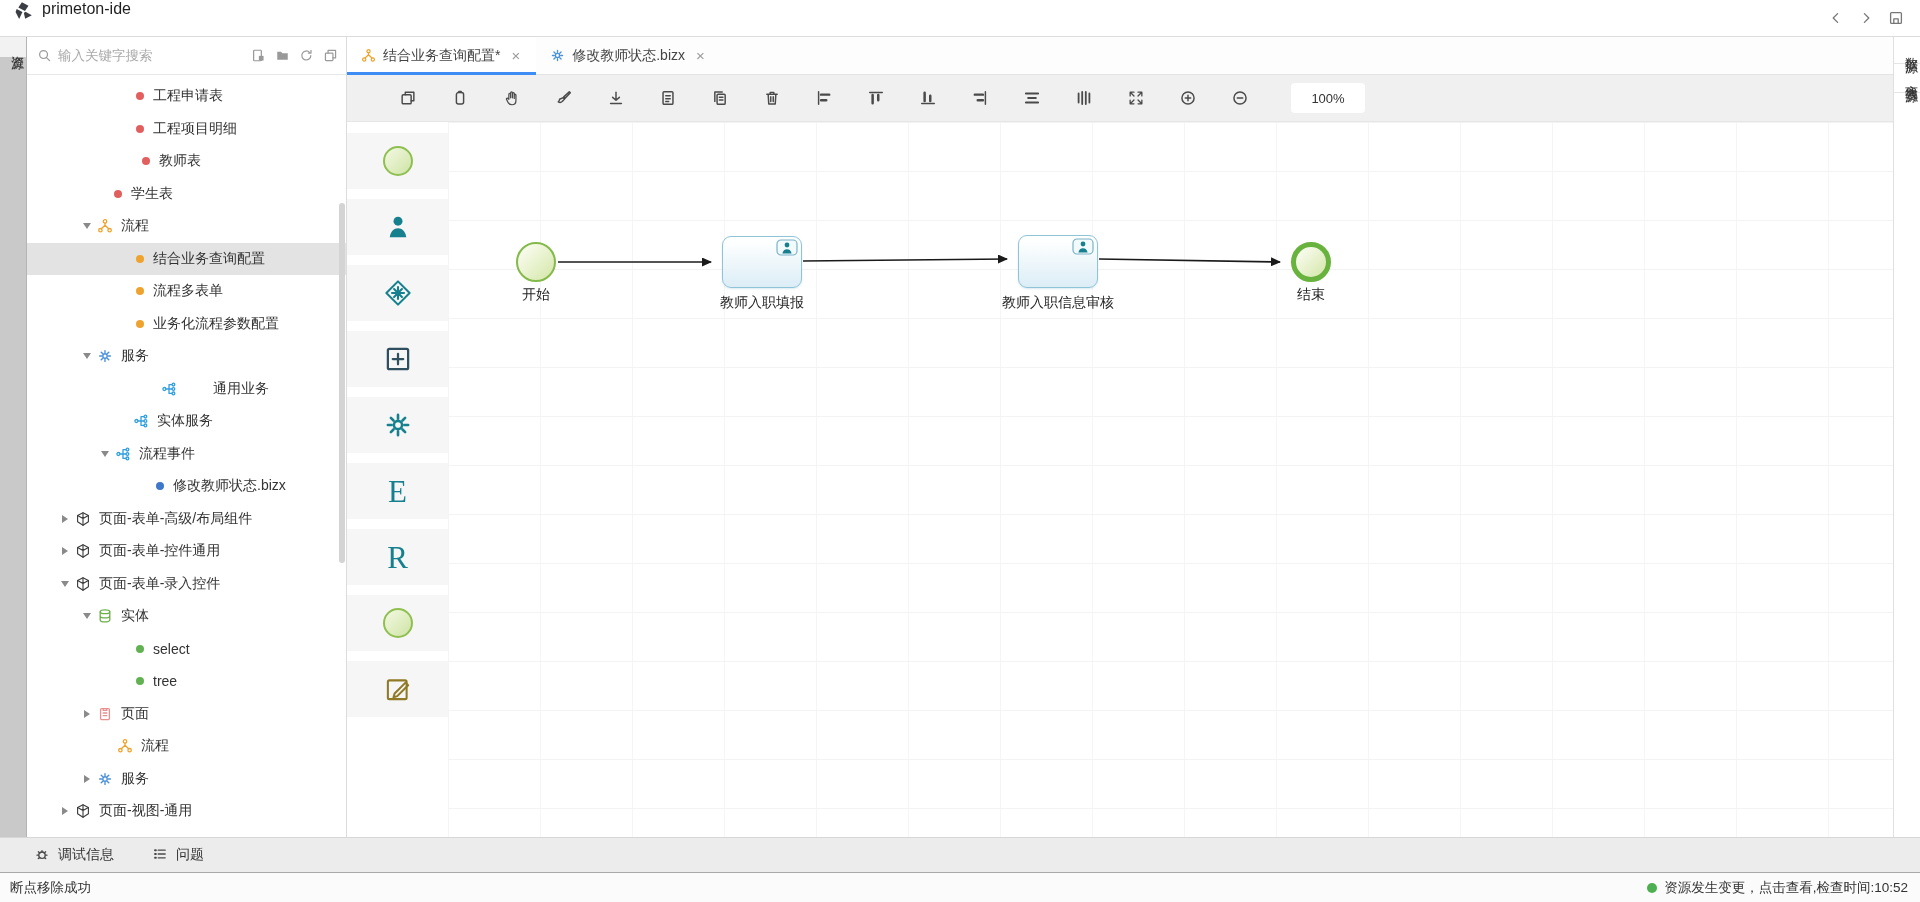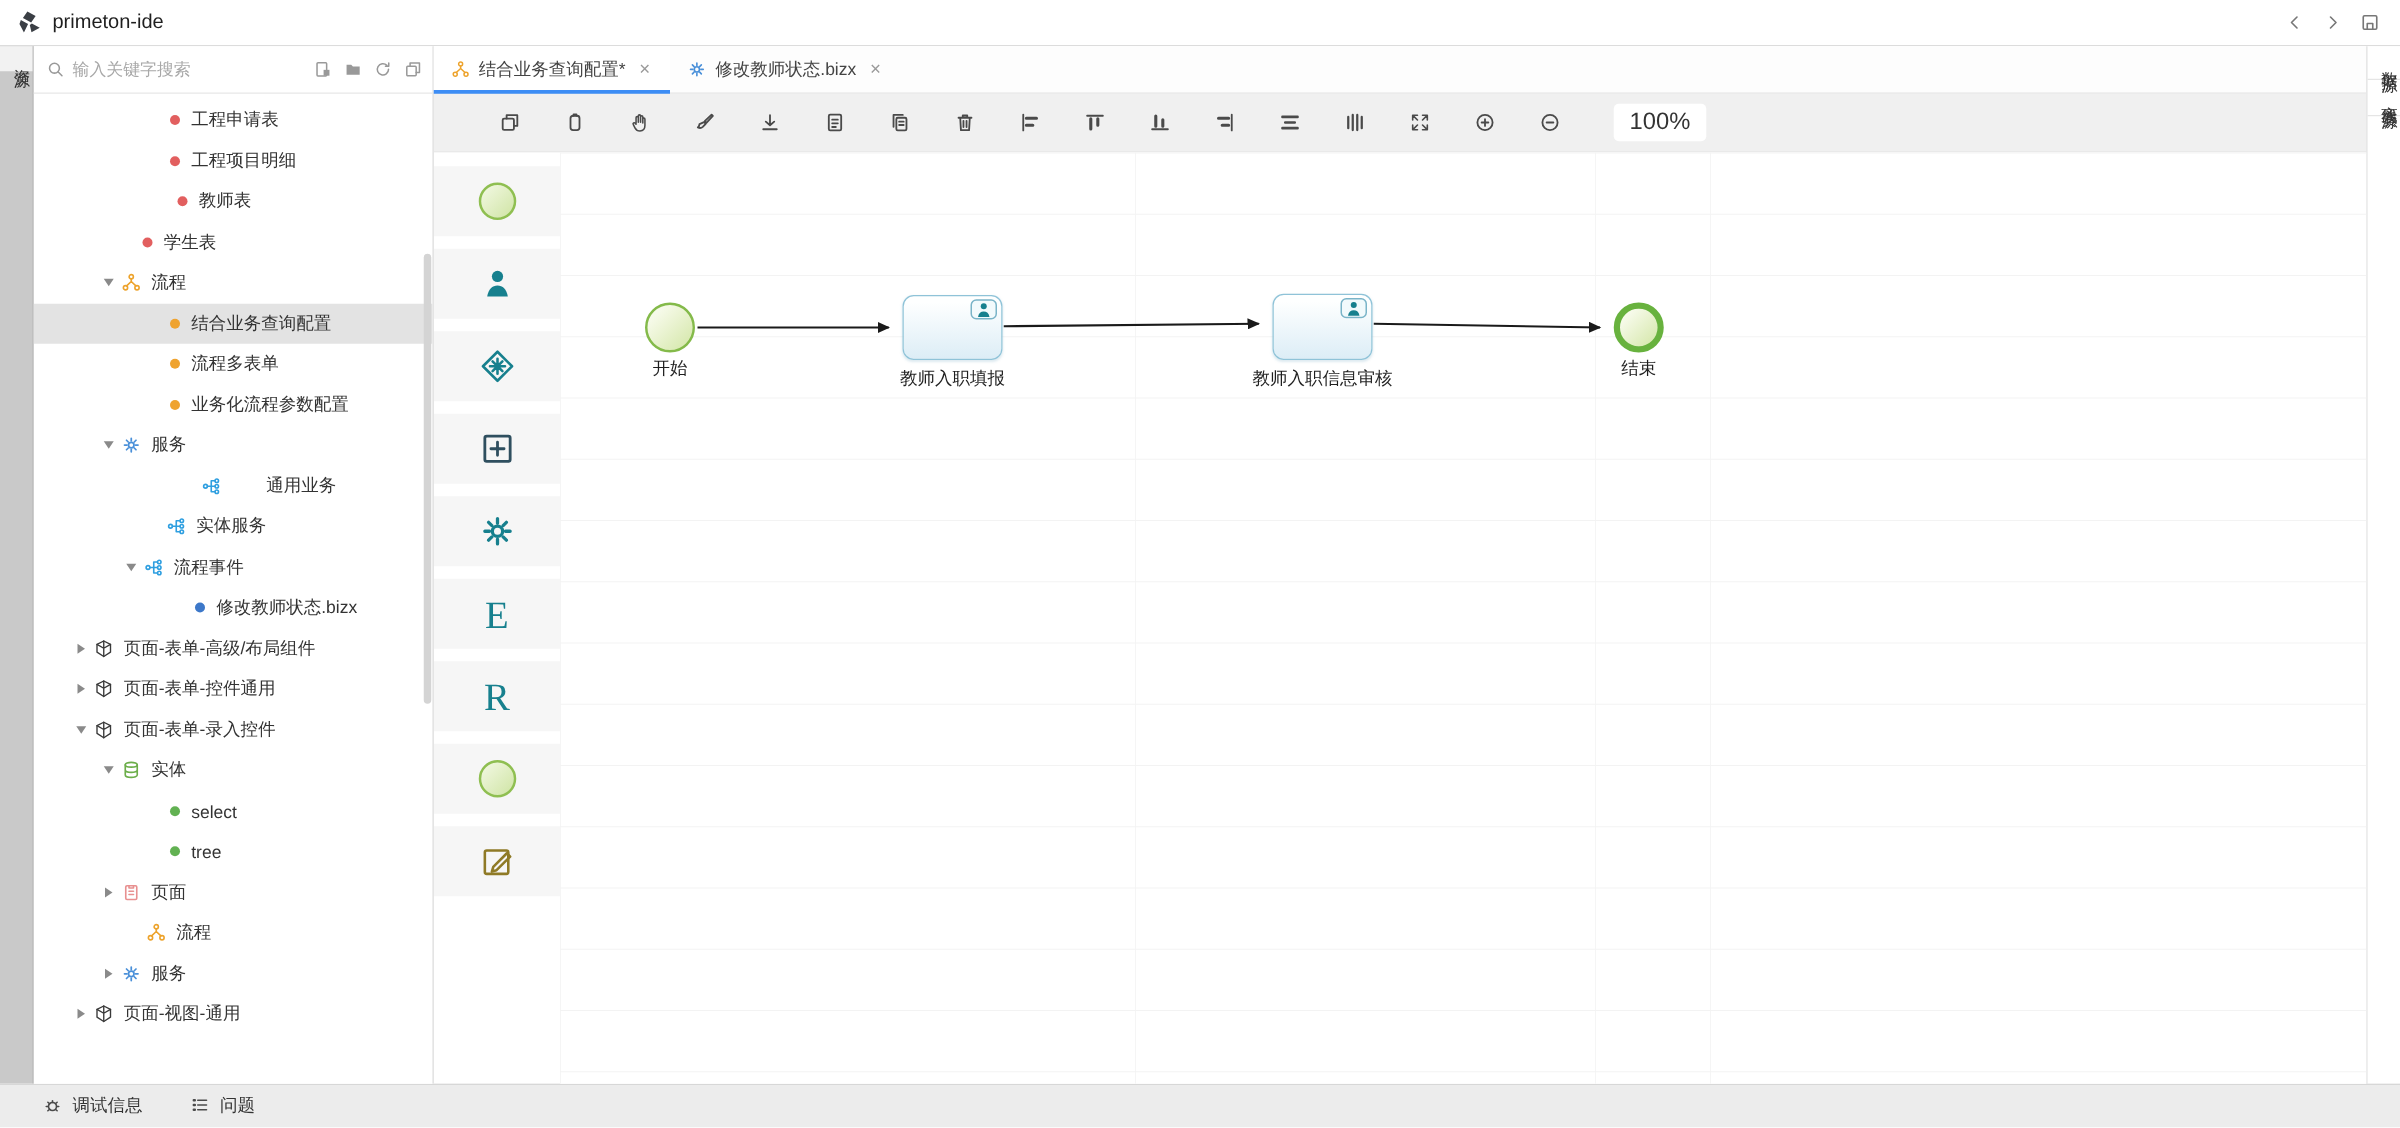--- a/index.html
+++ b/index.html
@@ -1,21 +1,21 @@
 <!DOCTYPE html>
 <html><head>
 <meta charset="utf-8">
 <style>
   * { margin:0; padding:0; box-sizing:border-box; }
   html,body { width:1920px; height:902px; overflow:hidden; }
   body { font-family:"Liberation Sans","DejaVu Sans",sans-serif; color:#333; background:#fff; }
   .app { width:1920px; height:902px; display:flex; flex-direction:column; }
 
   
-  .titlebar { height:37px; display:flex; align-items:center; border-bottom:1px solid #dcdcdc; background:#fff; flex:0 0 auto; }
+  .titlebar { height:37px; display:flex; border-bottom:1px solid #dcdcdc; background:#fff; flex:0 0 auto; }
   .logo { width:22px; height:22px; margin-left:12px; color:#3b3f45; }
   .apptitle { font-size:16px; margin-left:8px; color:#1f1f1f; }
   .tb-right { margin-left:auto; display:flex; align-items:center; gap:14px; padding-right:16px; color:#777; }
   .tb-right .ic { width:16px; height:16px; }
 
   .ic { display:inline-flex; align-items:center; justify-content:center; }
   .ic svg { width:100%; height:100%; }
 
   
   .mid { flex:1 1 auto; display:flex; min-height:0; }
@@ -50,21 +50,21 @@
   .tabsrow { height:38px; flex:0 0 auto; display:flex; align-items:stretch; border-bottom:1px solid #e3e3e3; background:#fdfdfd; }
   .etab { display:flex; align-items:center; gap:7px; padding:0 16px 0 14px; font-size:14px; color:#444; cursor:pointer; position:relative; }
   .etab .ic { width:15px; height:15px; }
   .etab .close { color:#9a9a9a; font-size:15px; margin-left:4px; }
   .etab.active { background:#fff; }
   .etab.active::after { content:""; position:absolute; left:0; right:0; bottom:-1px; height:3px; background:#3d8df5; }
 
   .tbar { height:47px; flex:0 0 auto; background:#f0f0f0; display:flex; align-items:center; padding-left:52px; gap:34px; border-bottom:1px solid #e6e6e6; }
   .tbtn { width:18px; height:18px; color:#4a4a4a; cursor:pointer; flex:0 0 auto; }
   .zoombox { background:#fff; border-radius:4px; width:74px; height:30px; display:flex; align-items:center; justify-content:center;
-             font-size:19px; color:#333; margin-left:8px; }
+             font-size:13px; color:#333; margin-left:8px; }
 
   .ebody { flex:1; display:flex; min-height:0; }
   .palette { width:101px; flex:0 0 auto; background:#fff; padding-top:11px; display:flex; flex-direction:column; gap:10px; align-items:stretch; }
   .pitem { height:56px; background:#f6f6f6; display:flex; align-items:center; justify-content:center; cursor:pointer; }
   .pitem .ic { width:30px; height:30px; }
   .pcircle { width:30px; height:30px; border-radius:50%; border:2px solid #8fbf51; background:linear-gradient(135deg,#f3f9e4,#cfe4a4); }
   .pletter { font-family:"Liberation Serif","DejaVu Serif",serif; font-size:31px; color:#17808e; line-height:1; }
 
   .canvas { flex:1; position:relative; overflow:hidden; background:#fff;
     background-image: linear-gradient(#f3f3f3 1px, transparent 1px), linear-gradient(90deg,#f5f5f5 1px, transparent 1px);
@@ -601,13 +601,20 @@
         <span class="ic">
           <svg viewBox="0 0 16 16" fill="none" stroke="currentColor" stroke-width="1.3" stroke-linecap="round" stroke-linejoin="round">
             <path d="M6.2 4.2h7M6.2 8h7M6.2 11.8h7"></path>
             <path d="M3 4.2h.9M3 8h.9M3 11.8h.9" stroke-width="1.9"></path>
           </svg>
         </span>
         <span>问题</span>
       </div>
     </div>
 
+  <div class="sbar">
+    <span>断点移除成功</span>
+    <span class="right">
+      <span class="gdot" id="gdot" style="background: rgb(76, 175, 80);"></span>
+      <span>资源发生变更，点击查看,检查时间:10:52</span>
+    </span>
+  </div>
 </div>
 
 </body></html>

